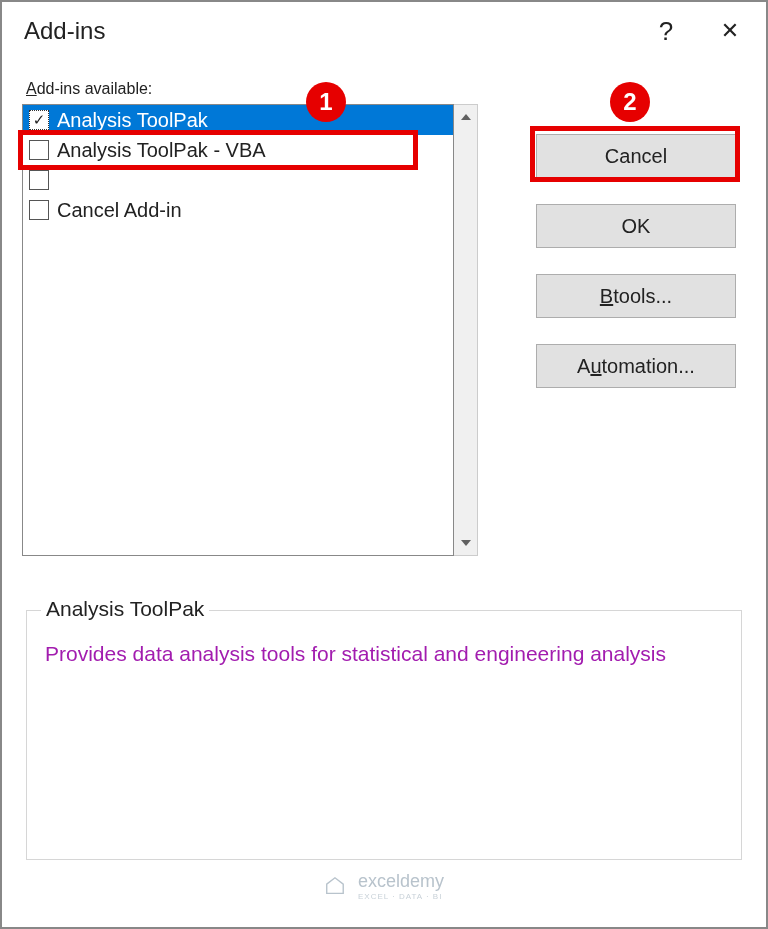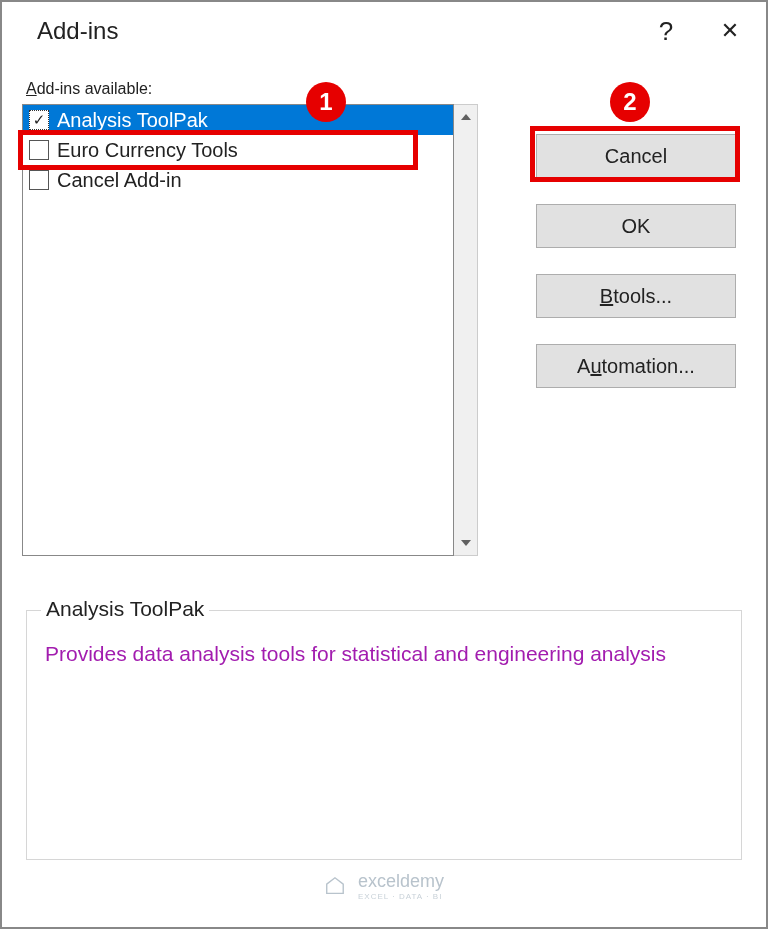--- a/index.html
+++ b/index.html
@@ -15,21 +15,20 @@
     .titlebar {
       display: flex;
       align-items: center;
       height: 58px;
       padding: 0 4px 0 22px;
     }
     .titlebar-title {
       flex: 1;
       font-size: 24px;
       color: #222;
-      margin-left: 13px;
     }
     .titlebar-btn {
       width: 64px;
       height: 58px;
       display: flex;
       align-items: center;
       justify-content: center;
       color: #222;
       cursor: default;
     }
@@ -200,21 +199,24 @@
   </div>
 
   <div class="list-wrap">
     <div class="listbox" id="listbox">
         <div class="list-item selected">
           <div class="checkbox">✓</div>
           <span>Analysis ToolPak</span>
         </div>
         <div class="list-item">
           <div class="checkbox"></div>
-          <span>Euro Currency Tools</span>
+          <span>Analysis ToolPak - VBA</span>
+        </div>
+        <div class="list-item">
+          <div class="checkbox"></div>
         </div>
         <div class="list-item">
           <div class="checkbox"></div>
           <span>Cancel Add-in</span>
         </div>
       </div>
     <div class="scrollbar">
       <div class="scroll-arrow">
         <svg width="10" height="6" viewBox="0 0 10 6">
             <path d="M0 6 L5 0 L10 6 Z" fill="#606060"></path>

